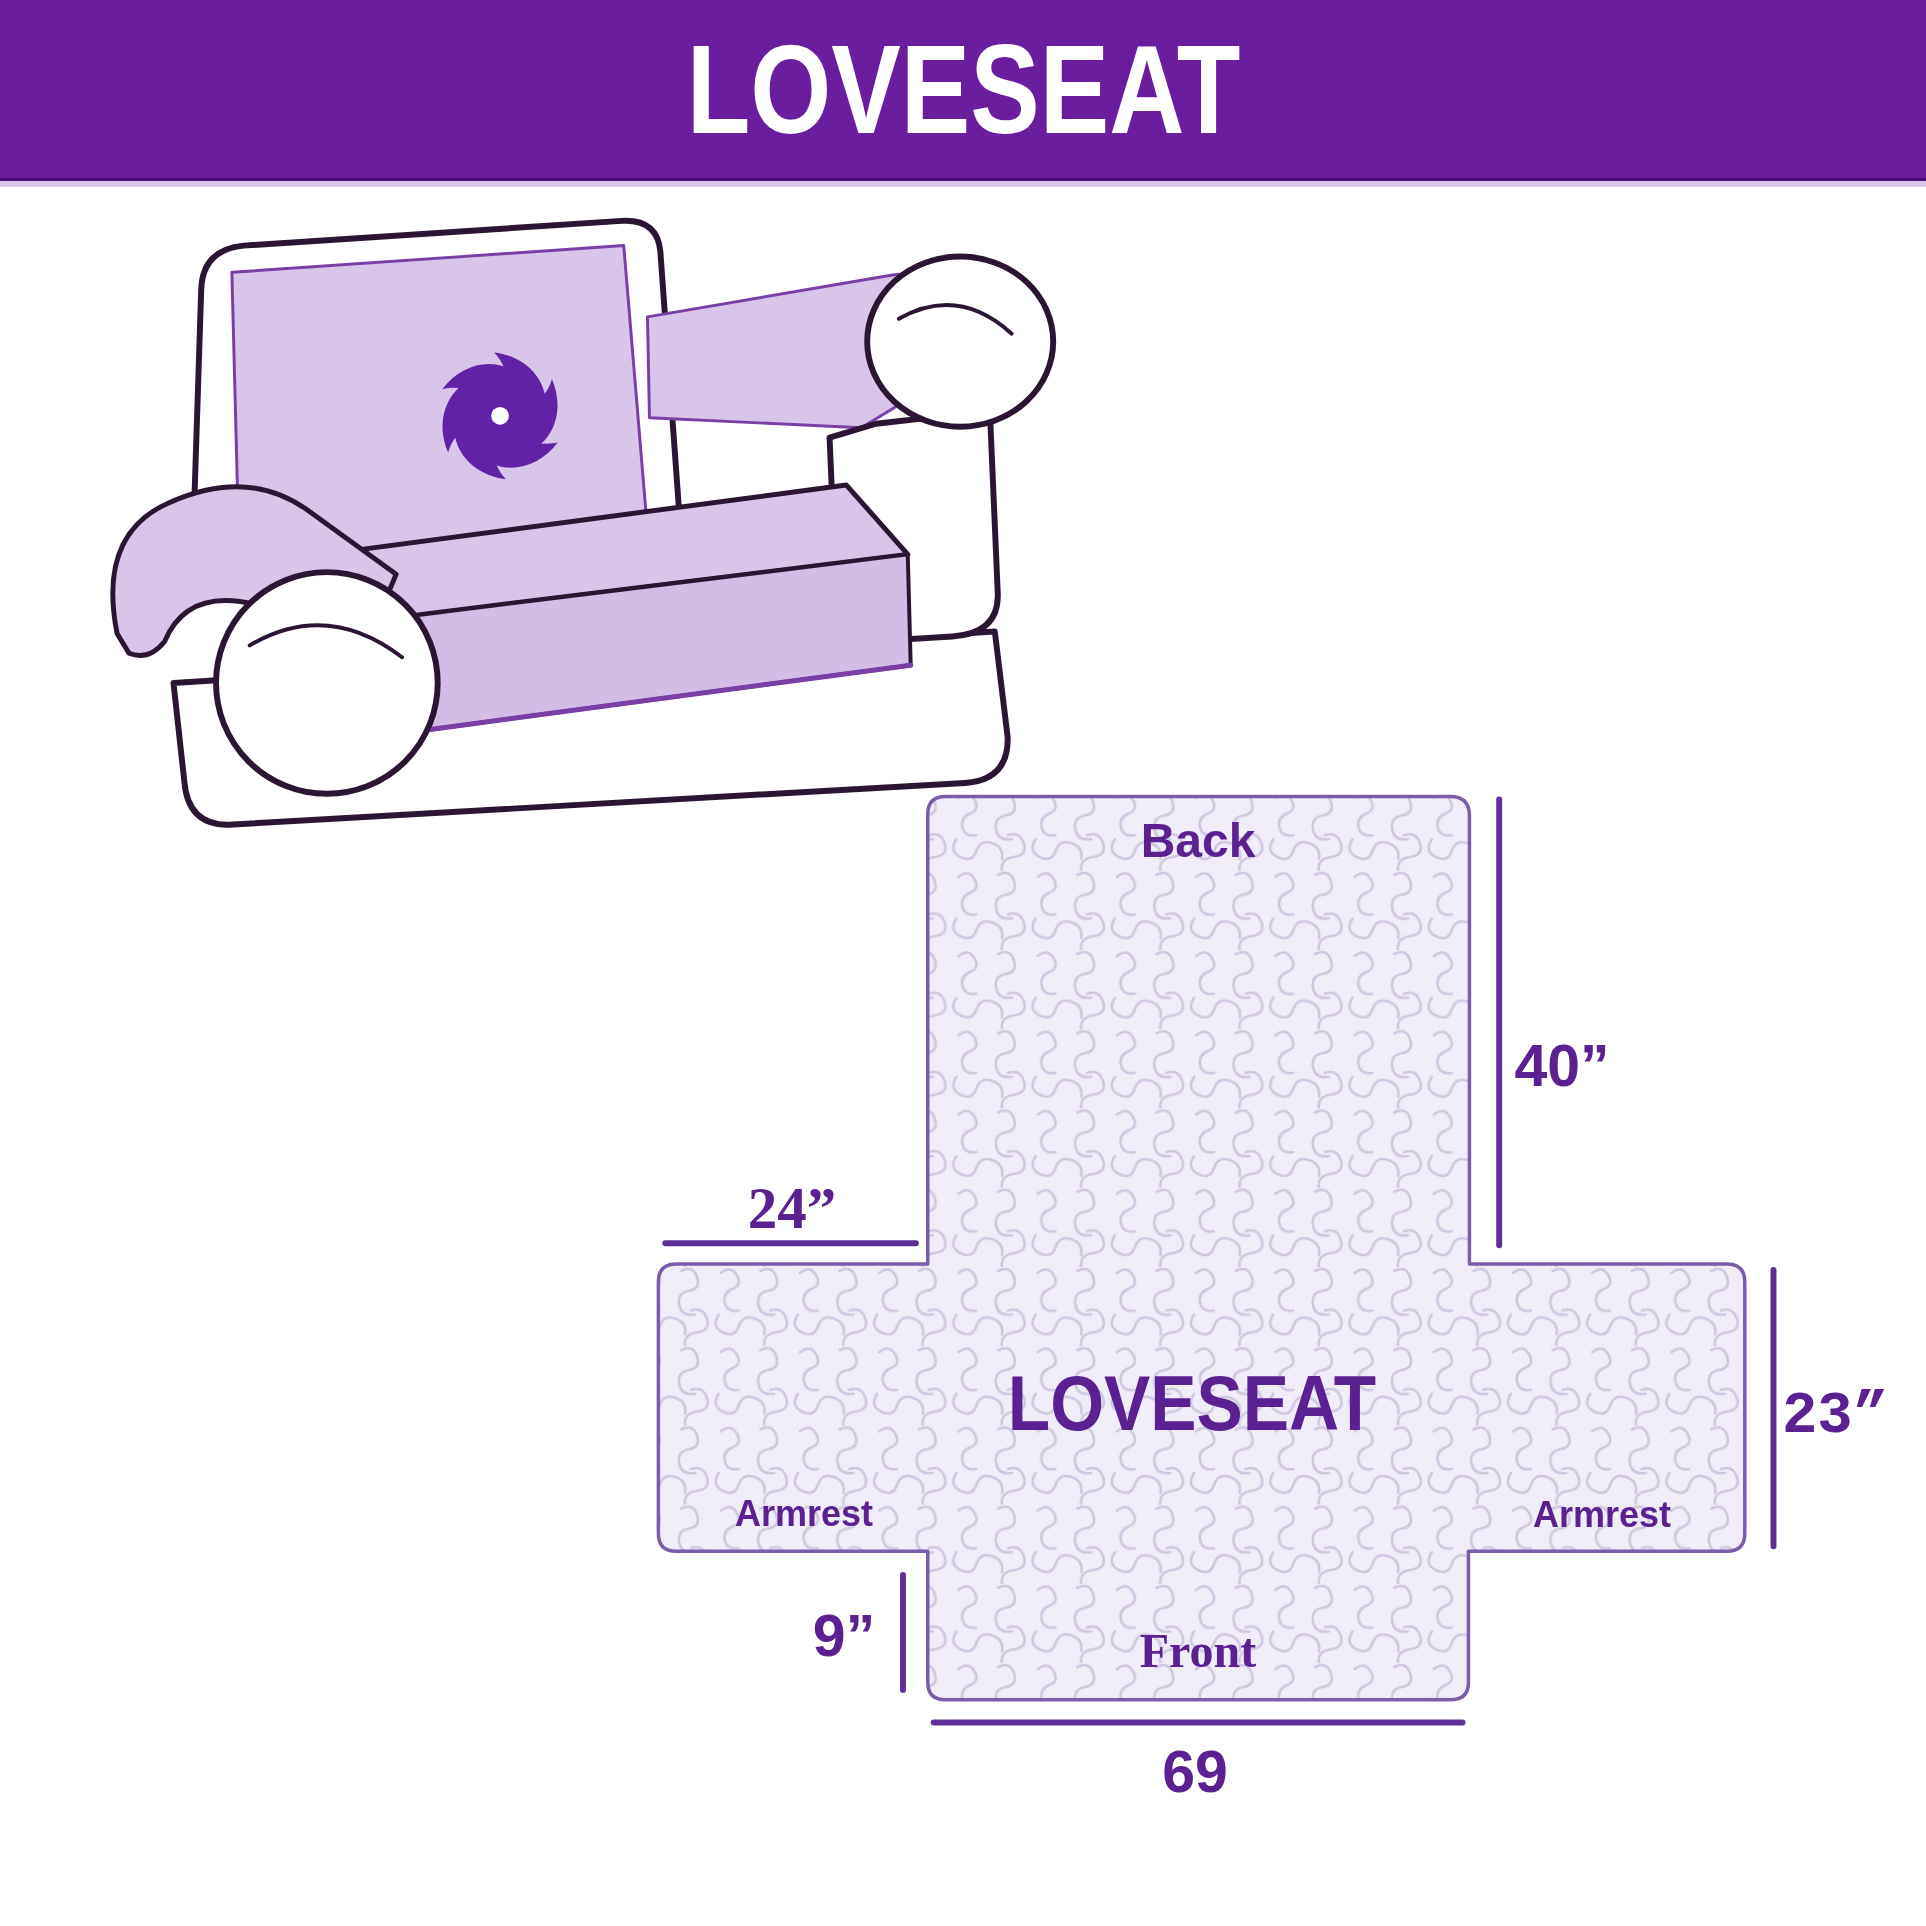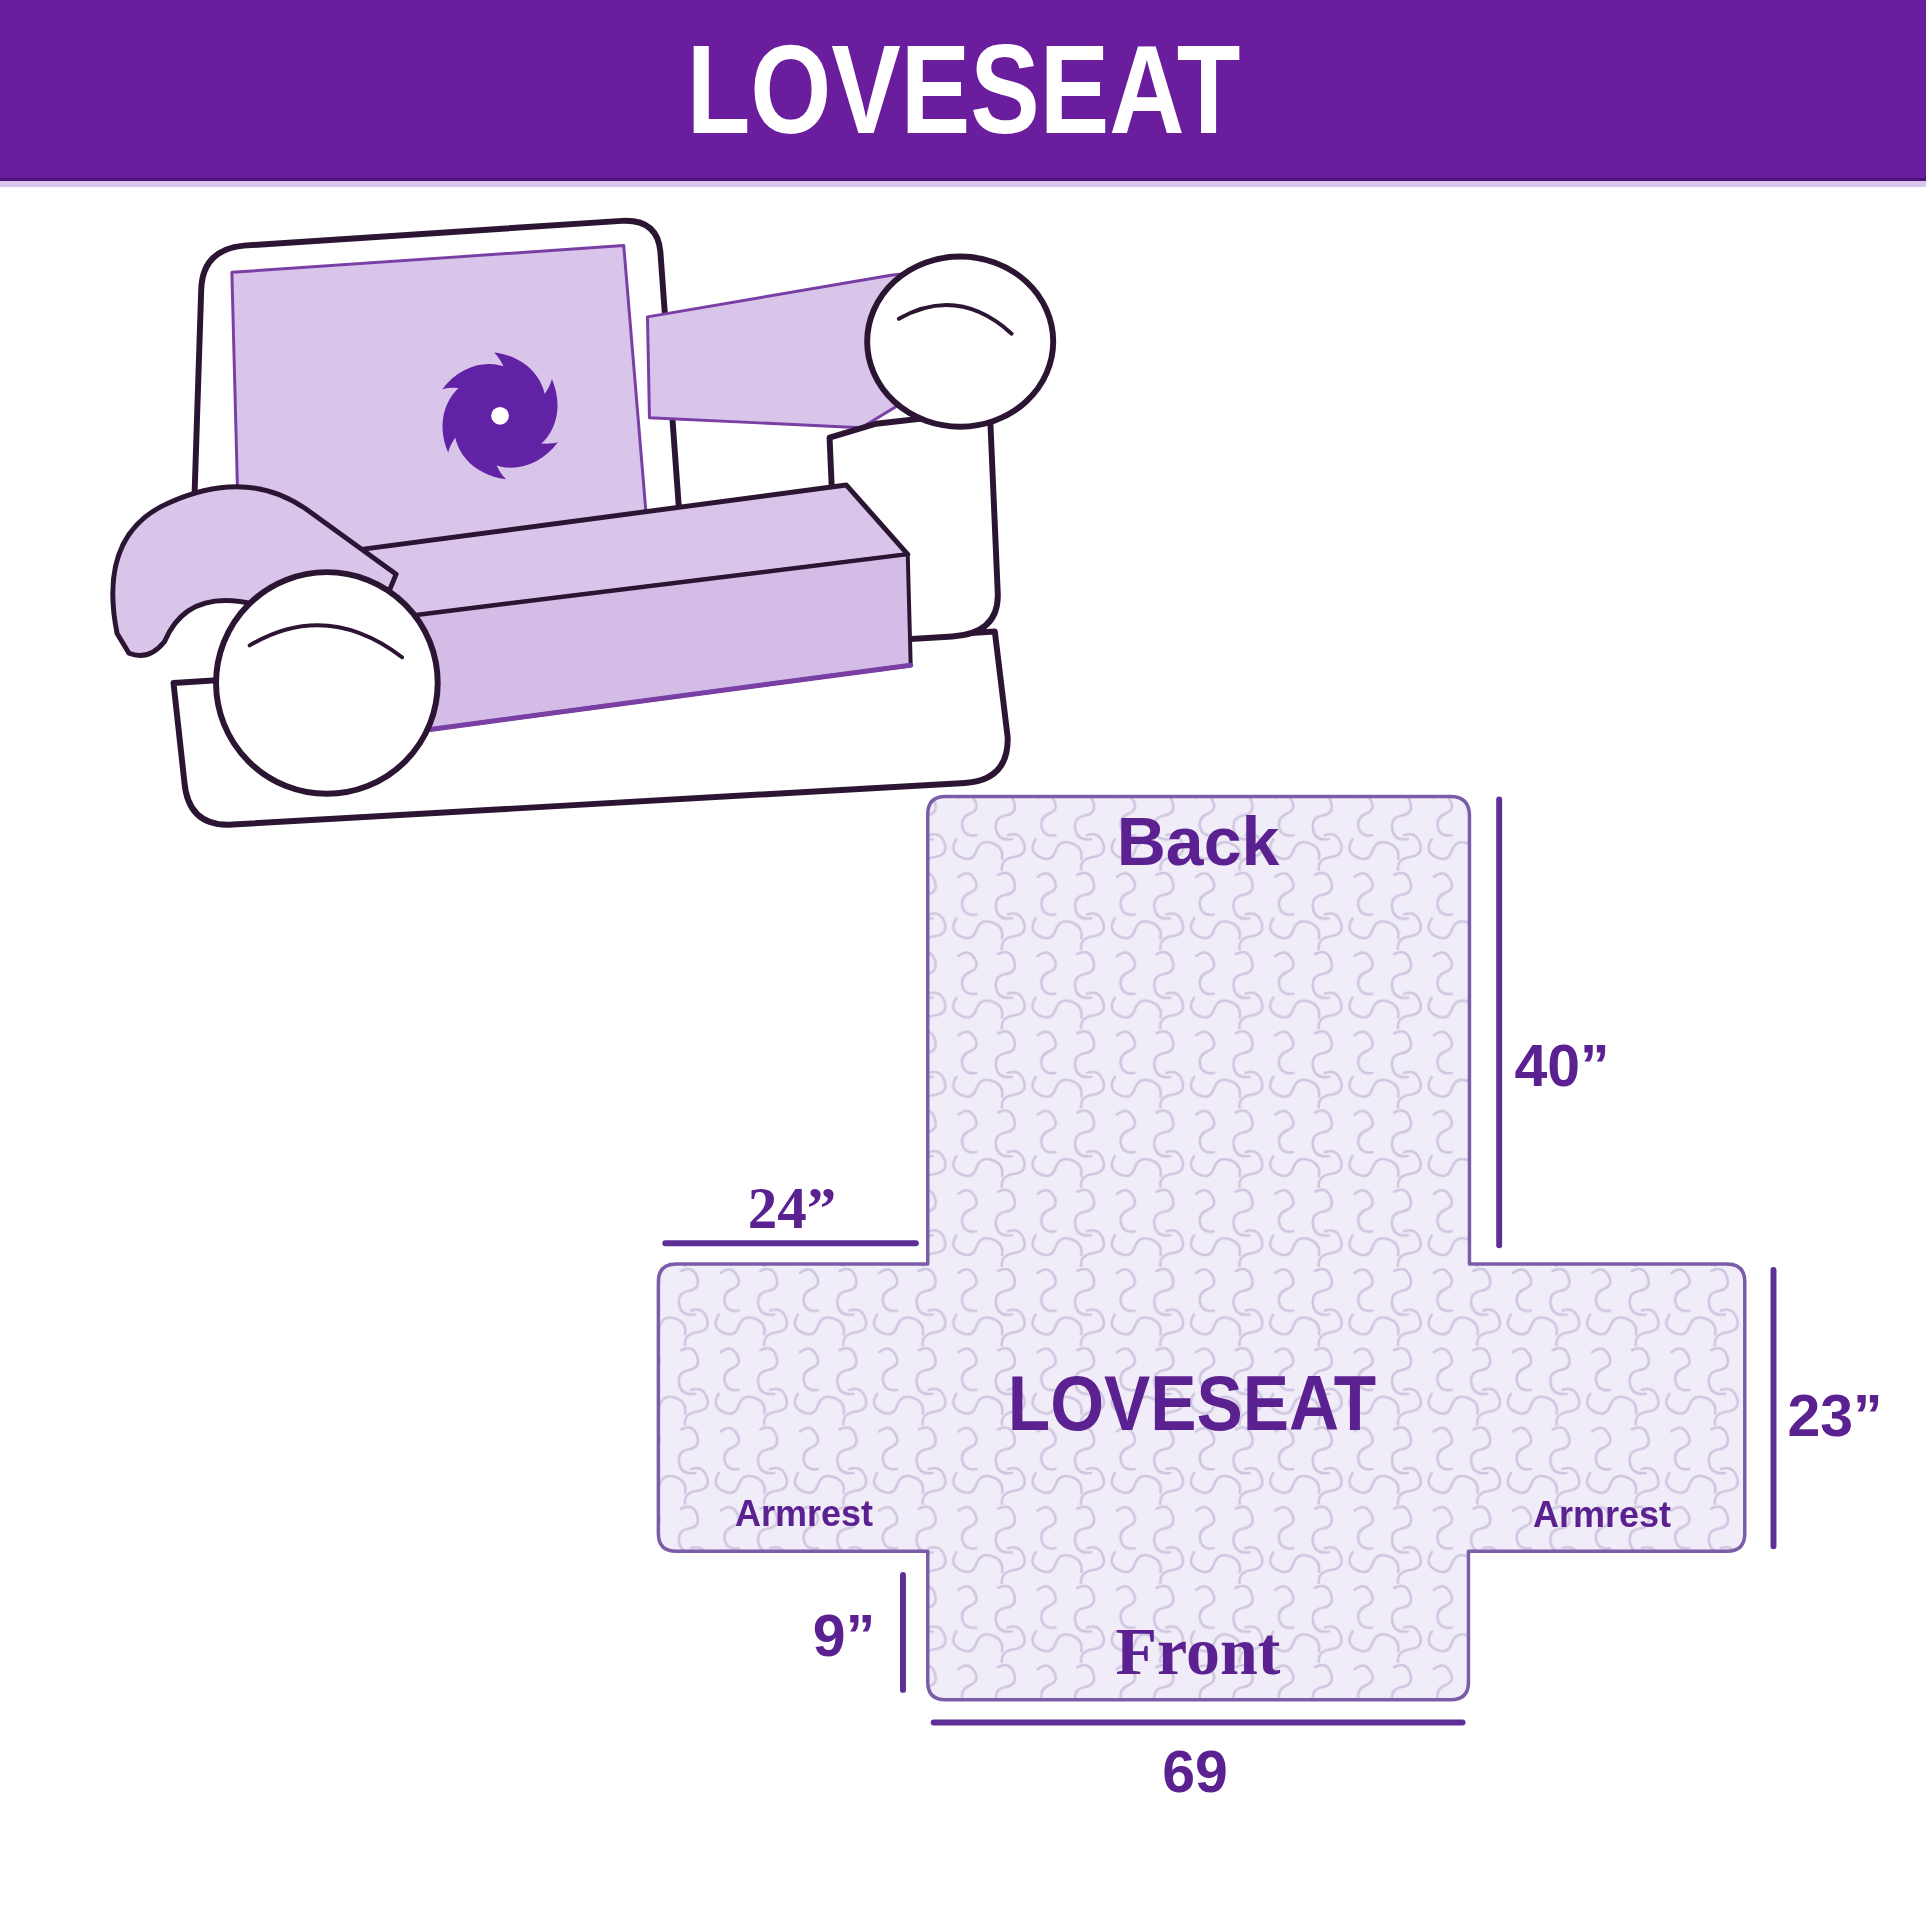--- a/index.html
+++ b/index.html
@@ -35,21 +35,21 @@
   .art{position:absolute;}
   
   .lbl{
     position:absolute;
     color:#5b2191;
     font-weight:bold;
     white-space:nowrap;
     transform:translate(-50%,-50%);
     line-height:1;
   }
-  .lbl.panel{font-size:68px;}
+  .lbl.panel{font-size:48px;}
   .lbl.arm{font-size:36px;}
   .lbl.dim{font-size:59px;text-align:right;}
   .lbl.center{
     font-size:77px;
     transform:translate(-50%,-50%) scaleX(0.9);
   }
 </style>
 </head>
 <body>
 
@@ -137,18 +137,18 @@
   </svg>
 
   <div class="lbl panel" style="left:1198px;top:841px;">Back</div>
   <div class="lbl center" style="left:1192px;top:1403px;">LOVESEAT</div>
   <div class="lbl arm" style="left:804px;top:1514px;">Armrest</div>
   <div class="lbl arm" style="left:1602px;top:1515px;">Armrest</div>
   <div class="lbl panel" style="left:1198px;top:1651px;font-family:Liberation Serif, serif;">Front</div>
 
   <div class="lbl dim" style="left:1562px;top:1066px;">40”</div>
   <div class="lbl dim" style="left:792px;top:1208px;font-family:Liberation Serif, serif;">24”</div>
-  <div class="lbl dim" style="left:1835px;top:1416px;">23”</div>
+  <div class="lbl dim" style="left:1835px;top:1416px;font-family:Liberation Mono, monospace;">23”</div>
   <div class="lbl dim" style="left:844px;top:1636px;">9”</div>
   <div class="lbl dim" style="left:1195px;top:1772px;">69</div>
 
 </div>
 
 
 </body></html>

